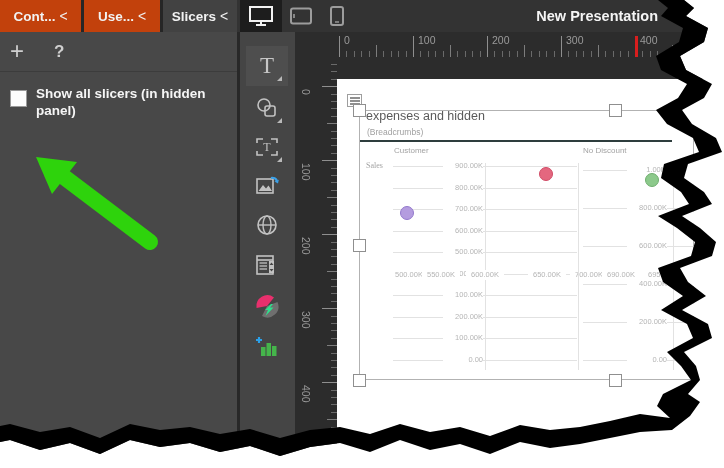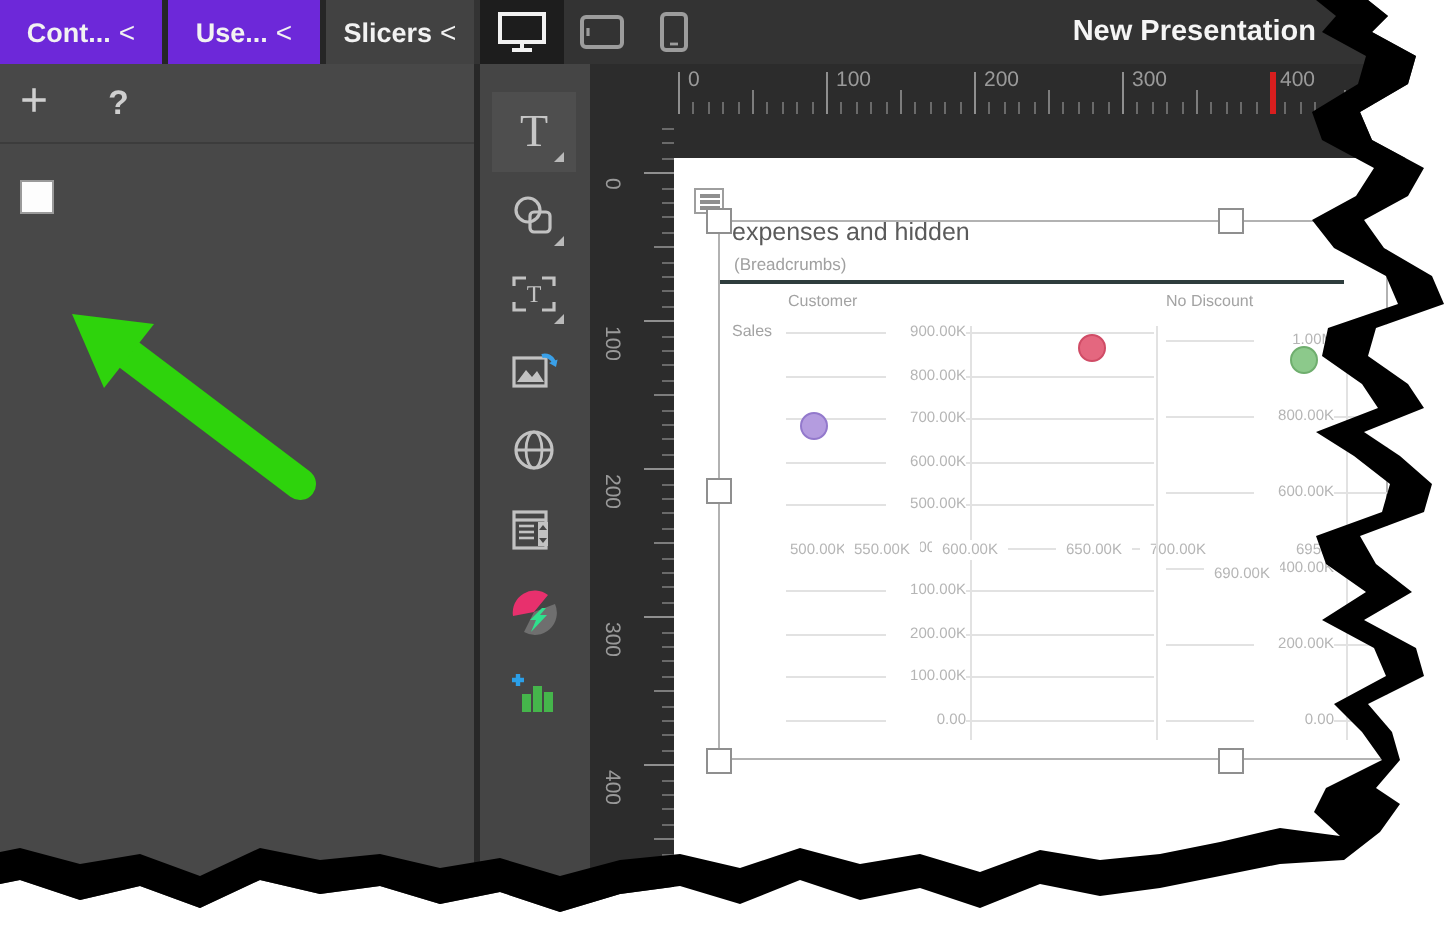--- a/index.html
+++ b/index.html
@@ -5,21 +5,21 @@
   html,body{margin:0;padding:0;background:#fff;}
   #app{position:relative;width:724px;height:468px;overflow:hidden;
        font-family:"Liberation Sans","DejaVu Sans",sans-serif;
        -webkit-font-smoothing:antialiased;}
   #app *{box-sizing:border-box;}
 
   
   .sidebar{position:absolute;left:0;top:0;width:237px;height:468px;background:#484848;}
   .tabbar{position:absolute;left:0;top:0;width:237px;height:32px;background:#262626;display:flex;}
   .tab{height:32px;display:flex;align-items:center;justify-content:center;gap:4px;
-       color:#f2f2f2;font-size:13.5px;font-weight:700;background:#6d28d9;cursor:pointer;}
+       color:#f2f2f2;font-size:13.5px;font-weight:700;background:#c2410c;cursor:pointer;}
   .tab.t1{width:81px;margin-right:3px;}
   .tab.t2{width:76px;margin-right:3px;}
   .tab.active{width:74px;background:#424242;}
   .tab .chev{font-weight:400;font-size:14px;margin-top:-1px;}
   .side-toolbar{position:absolute;left:0;top:32px;width:237px;height:40px;border-bottom:1px solid #3c3c3c;}
   .plus-btn{position:absolute;left:10px;top:3px;color:#cfcfcf;font-size:24px;font-weight:400;cursor:pointer;line-height:32px;}
   .help-btn{position:absolute;left:54px;top:8px;color:#cfcfcf;font-size:17px;font-weight:700;cursor:pointer;line-height:24px;}
   .opt-row{position:absolute;left:0;width:237px;}
   .checkbox{position:absolute;left:10px;top:0;width:17px;height:17px;background:#fdfdfd;border:1px solid #9a9a9a;cursor:pointer;}
   .opt-label{position:absolute;color:#f5f5f5;font-size:13.5px;font-weight:700;line-height:16.5px;cursor:default;}
@@ -56,21 +56,21 @@
     background-size:36.9px 36.9px,36.9px 36.9px,12.3px 12.3px;
     background-position:8px 9px,8px 9px,2px 3px;}
   .widget-frame{position:absolute;left:22px;top:31px;width:335px;height:270px;background:#ffffff;border:1.5px solid #b2b2b2;cursor:move;}
   .handle{position:absolute;width:13px;height:13px;background:#ffffff;border:1px solid #8f8f8f;cursor:pointer;}
   .grip{position:absolute;left:10px;top:15px;width:15px;height:13px;background:#fff;border:1px solid #9e9e9e;padding:2px 1.5px;cursor:move;}
   .grip .g{height:1.5px;background:#8f8f8f;margin-bottom:1.6px;}
   .chart-title{position:absolute;left:29px;top:30px;font-size:12.5px;color:#5a5a5a;}
   .chart-bc{position:absolute;left:30px;top:48px;font-size:8.5px;color:#a0a0a0;}
   .bc-line{position:absolute;left:23px;top:60.5px;width:312px;height:2.5px;background:#2e3d3d;}
   .panel-hdr{position:absolute;font-size:8px;color:#a3a3a3;}
-  .yaxis-title{position:absolute;left:29px;top:82px;font-size:8px;color:#a3a3a3;}
+  .yaxis-title{position:absolute;left:29px;top:82px;font-size:8px;color:#a3a3a3;font-family:Liberation Serif, serif;}
   .gline{position:absolute;height:1px;background:#e2e2e2;}
   .gvline{position:absolute;width:1px;background:#e2e2e2;}
   .tick-lab{position:absolute;font-size:7.5px;color:#b5b5b5;background:#fff;line-height:10px;height:10px;}
   .pt{position:absolute;width:14px;height:14px;border-radius:50%;}
 
   .torn{position:absolute;left:0;top:0;pointer-events:none;}
   .arrow-svg{position:absolute;left:0;top:0;pointer-events:none;}
 </style>
 </head>
 <body>
@@ -91,20 +91,21 @@
         <span class="chev">&lt;</span>
       </div>
     </div>
     <div class="side-toolbar">
       <span class="plus-btn">+</span>
       <span class="help-btn">?</span>
     </div>
 
     <div class="opt-row" style="top:84px;height:48px;">
       <span class="checkbox" style="top:6px;"></span>
+      <span class="opt-label" style="left:36px;top:2px;width:188px;">Show all slicers (in hidden panel)</span>
     </div>
 
   </div>
 
   <svg class="arrow-svg" width="237" height="468" viewBox="0 0 237 468">
     <line x1="64" y1="177" x2="150" y2="242" stroke="#2ed30c" stroke-width="16" stroke-linecap="round"></line>
     <polygon points="36,157 77,162 52,194" fill="#2ed30c"></polygon>
   </svg>
 
   <div class="topbar">
@@ -379,21 +380,21 @@
         <div class="gline" style="left: 246px; top: 205px; width: 117px; position: absolute;"></div>
         <div class="gline" style="left: 246px; top: 243px; width: 117px; position: absolute;"></div>
         <div class="gline" style="left: 246px; top: 281px; width: 117px; position: absolute;"></div>
         <div class="gvline" style="left: 336px; top: 84px; height: 207px; position: absolute;"></div>
         <div class="tick-lab" style="left: 290px; top: 86px; width: 40px; text-align: right; position: absolute;">1.00M</div>
         <div class="tick-lab" style="left: 290px; top: 124px; width: 40px; text-align: right; position: absolute;">800.00K</div>
         <div class="tick-lab" style="left: 290px; top: 162px; width: 40px; text-align: right; position: absolute;">600.00K</div>
         <div class="tick-lab" style="left: 290px; top: 200px; width: 40px; text-align: right; position: absolute;">400.00K</div>
         <div class="tick-lab" style="left: 290px; top: 238px; width: 40px; text-align: right; position: absolute;">200.00K</div>
         <div class="tick-lab" style="left: 290px; top: 276px; width: 40px; text-align: right; position: absolute;">0.00</div>
-        <div class="tick-lab" style="left: 265px; top: 190.5px; width: 38px; text-align: center; position: absolute; margin-top: 12px;">690.00K</div>
+        <div class="tick-lab" style="left: 265px; top: 190.5px; width: 38px; text-align: center; position: absolute;">690.00K</div>
         <div class="tick-lab" style="left: 306px; top: 190.5px; width: 38px; text-align: center; position: absolute;">695.00K</div>
         <div class="tick-lab" style="left: 358px; top: 190.5px; width: 38px; text-align: center; position: absolute;">700.00K</div>
         <div class="gvline" style="left: 241px; top: 84px; height: 207px; position: absolute;"></div>
         <div class="pt" style="left: 63px; top: 127px; background: rgb(180, 156, 223); border: 1.5px solid rgb(147, 121, 204); position: absolute;"></div>
         <div class="pt" style="left: 202px; top: 88px; background: rgb(228, 103, 127); border: 1.5px solid rgb(208, 76, 102); position: absolute;"></div>
         <div class="pt" style="left: 308px; top: 94px; background: rgb(140, 201, 139); border: 1.5px solid rgb(111, 174, 110); position: absolute;"></div>
       </div>
     <div class="handle" style="left:15.5px;top:24.5px;"></div>
     <div class="handle" style="left:271.5px;top:24.5px;"></div>
     <div class="handle" style="left:15.5px;top:159.5px;"></div>

